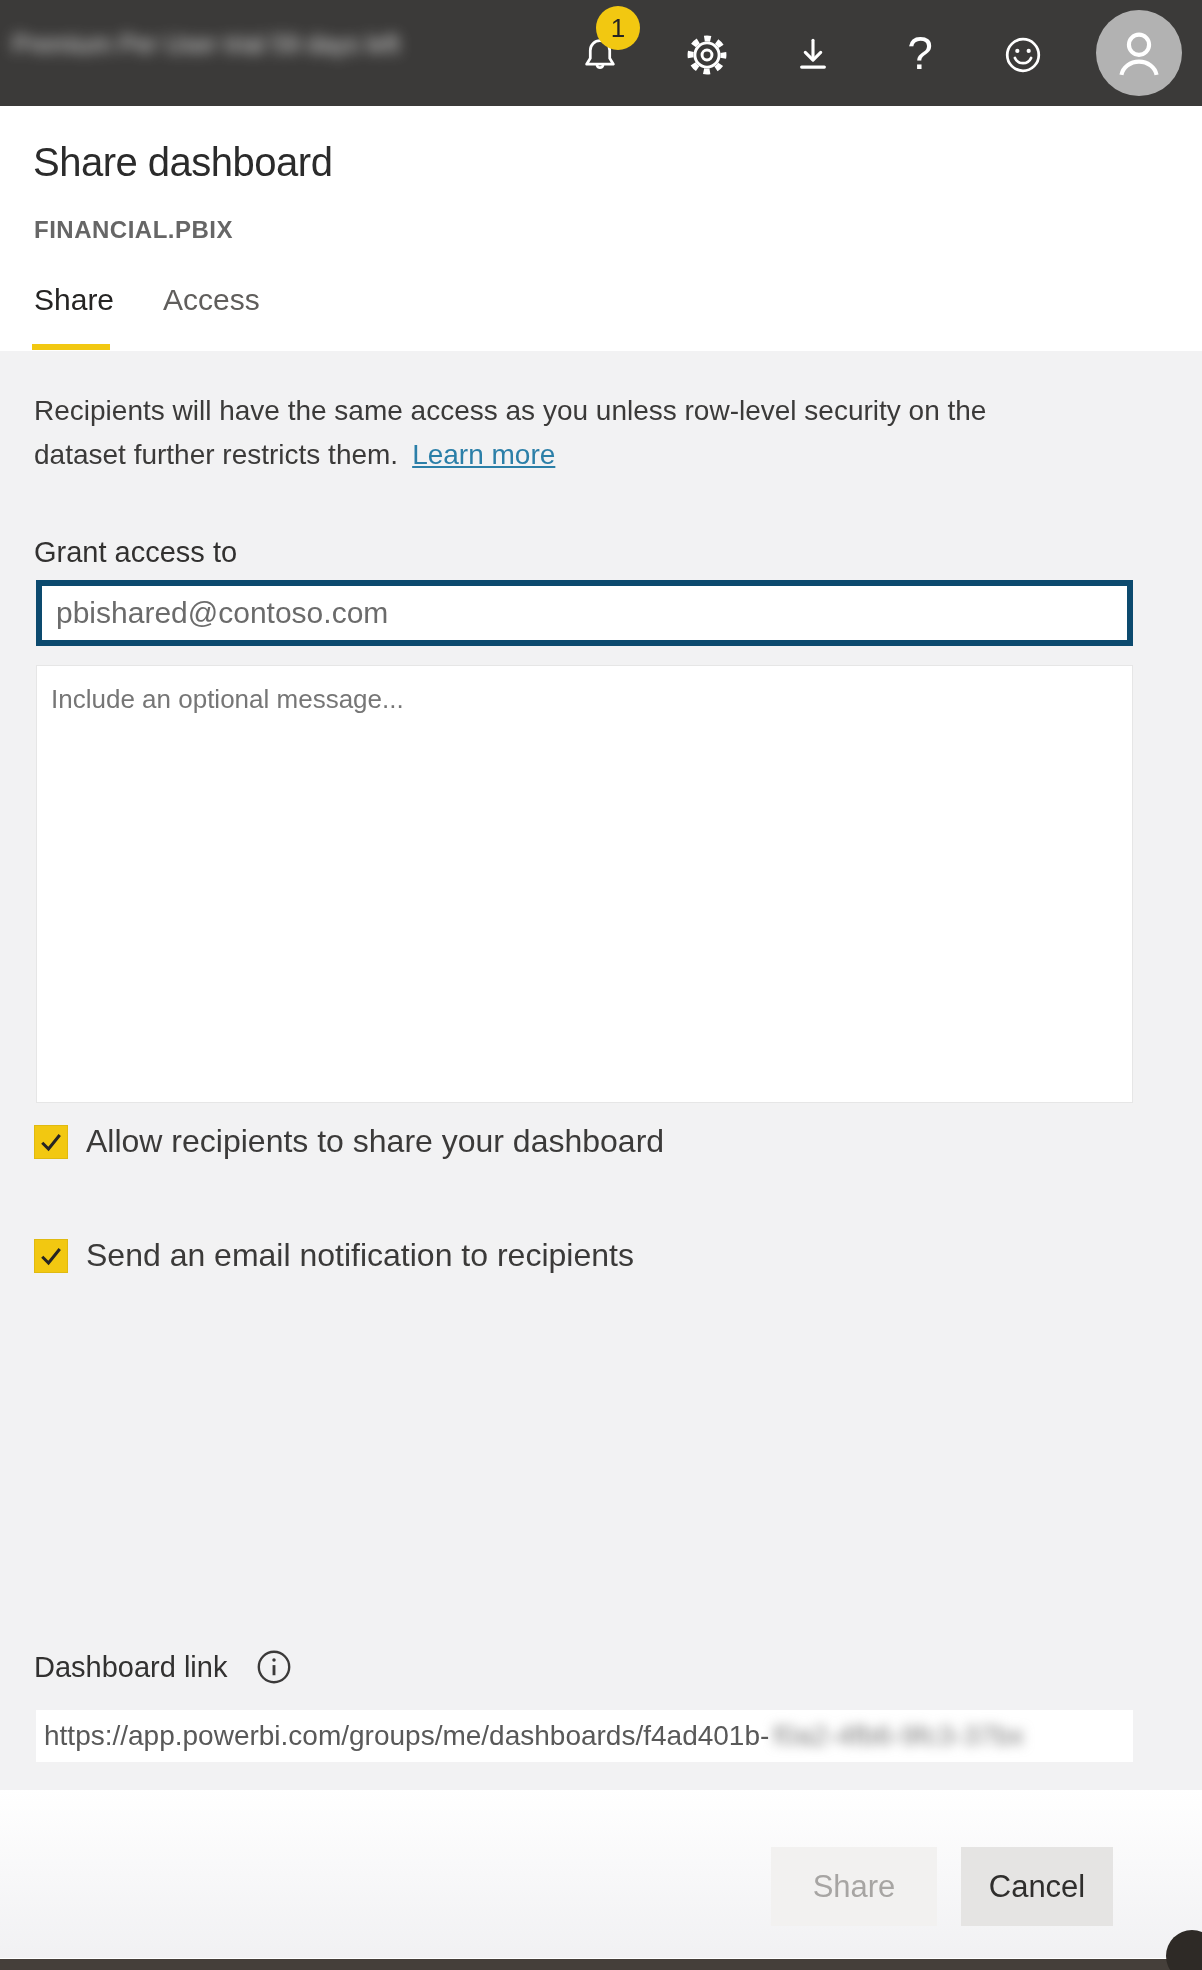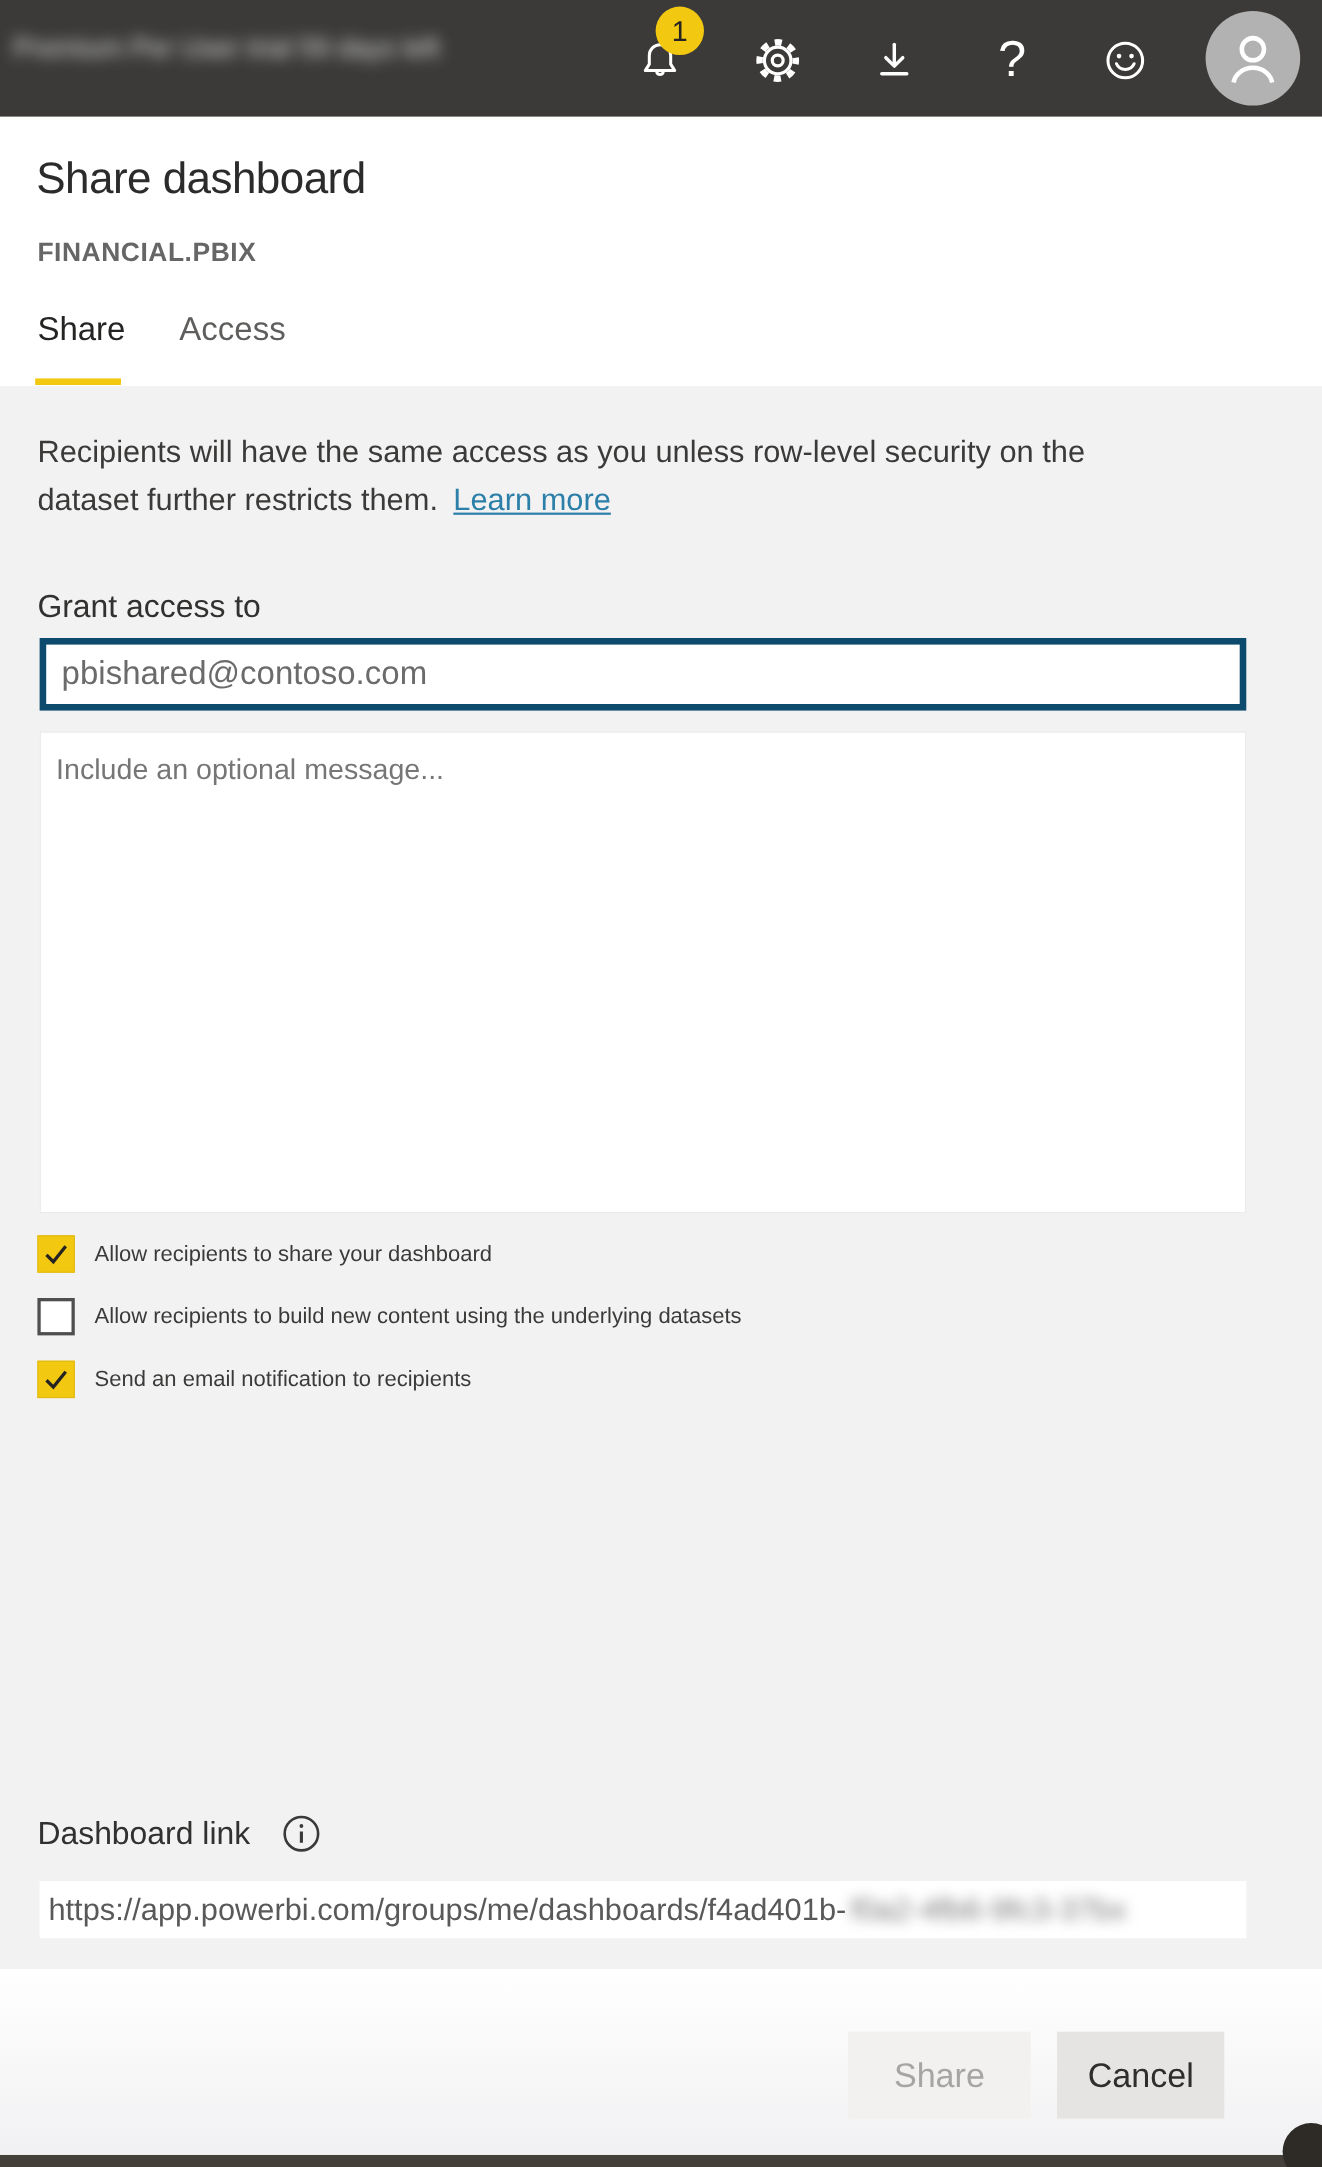--- a/index.html
+++ b/index.html
@@ -81,21 +81,21 @@
   .row-1 { top:772px; }
   .row-2 { top:829px; }
   .row-3 { top:886px; }
   .checkbox {
     width:34px; height:34px; flex:0 0 34px; margin-right:18px;
     display:flex; align-items:center; justify-content:center;
   }
   .checkbox.checked   { background:#F2C811; border:1px solid #e0ba10; }
   .checkbox.unchecked { background:#ffffff; border:3px solid #4f4f4f; }
   .checkbox svg { width:30px; height:30px; }
-  .check-label { font-size:20px; color:#3B3A39; }
+  .check-label { font-size:32px; color:#3B3A39; }
 
   .dash-label { position:absolute; left:34px; top:1300px; font-size:29px; color:#323130; }
   .info-icon { position:absolute; left:255px; top:1297px; width:38px; height:38px; cursor:pointer; }
   .info-icon svg { width:38px; height:38px; display:block; }
 
   .url-input {
     position:absolute; left:36px; top:1359px; width:1097px; height:52px;
     background:#ffffff; display:flex; align-items:center; padding:0 8px;
     font-size:28px; color:#595959; white-space:nowrap; overflow:hidden; cursor:text;
   }
@@ -189,24 +189,20 @@
 
     <div class="check-row row-1">
       <span class="checkbox checked">
         <svg viewBox="0 0 24 24" fill="none" stroke="#252423" stroke-width="2.4">
           <polyline points="5,12.6 10,17.6 19,6.4"></polyline>
         </svg>
       </span>
       <span class="check-label">Allow recipients to share your dashboard</span>
     </div>
 
-    <div class="check-row row-2">
-      <span class="checkbox unchecked"></span>
-      <span class="check-label">Allow recipients to build new content using the underlying datasets</span>
-    </div>
 
     <div class="check-row row-3">
       <span class="checkbox checked">
         <svg viewBox="0 0 24 24" fill="none" stroke="#252423" stroke-width="2.4">
           <polyline points="5,12.6 10,17.6 19,6.4"></polyline>
         </svg>
       </span>
       <span class="check-label">Send an email notification to recipients</span>
     </div>
 

